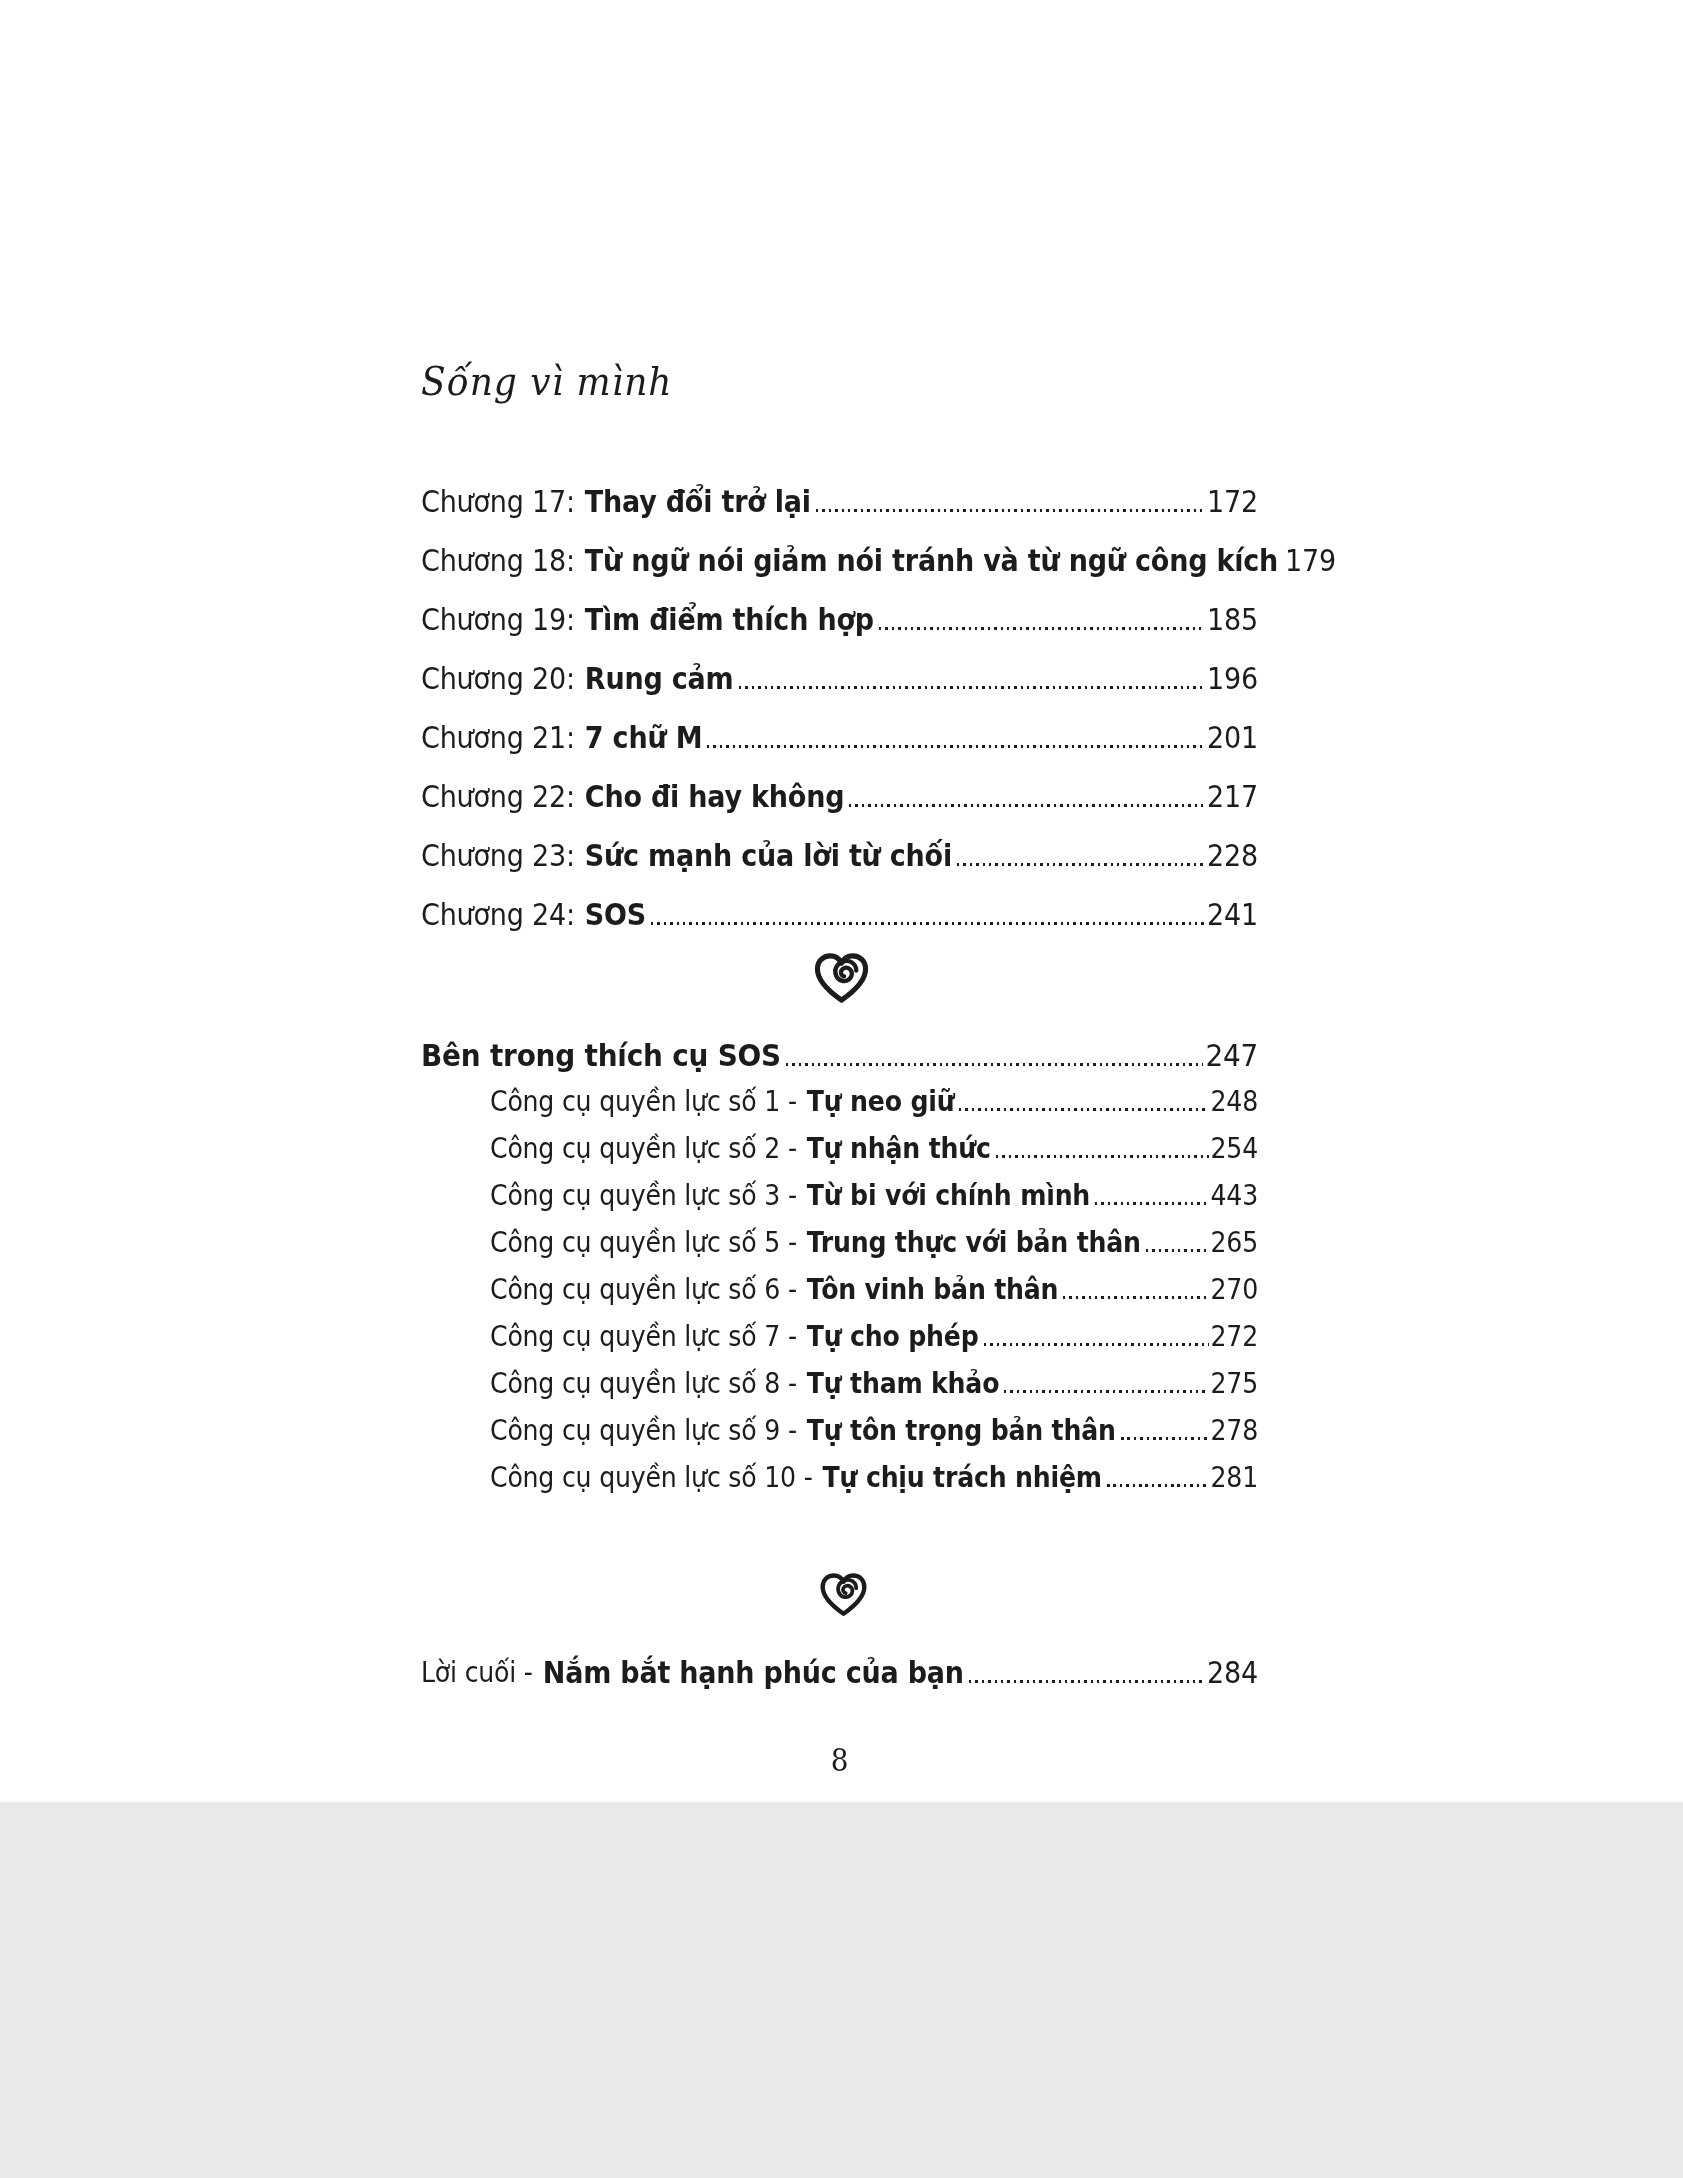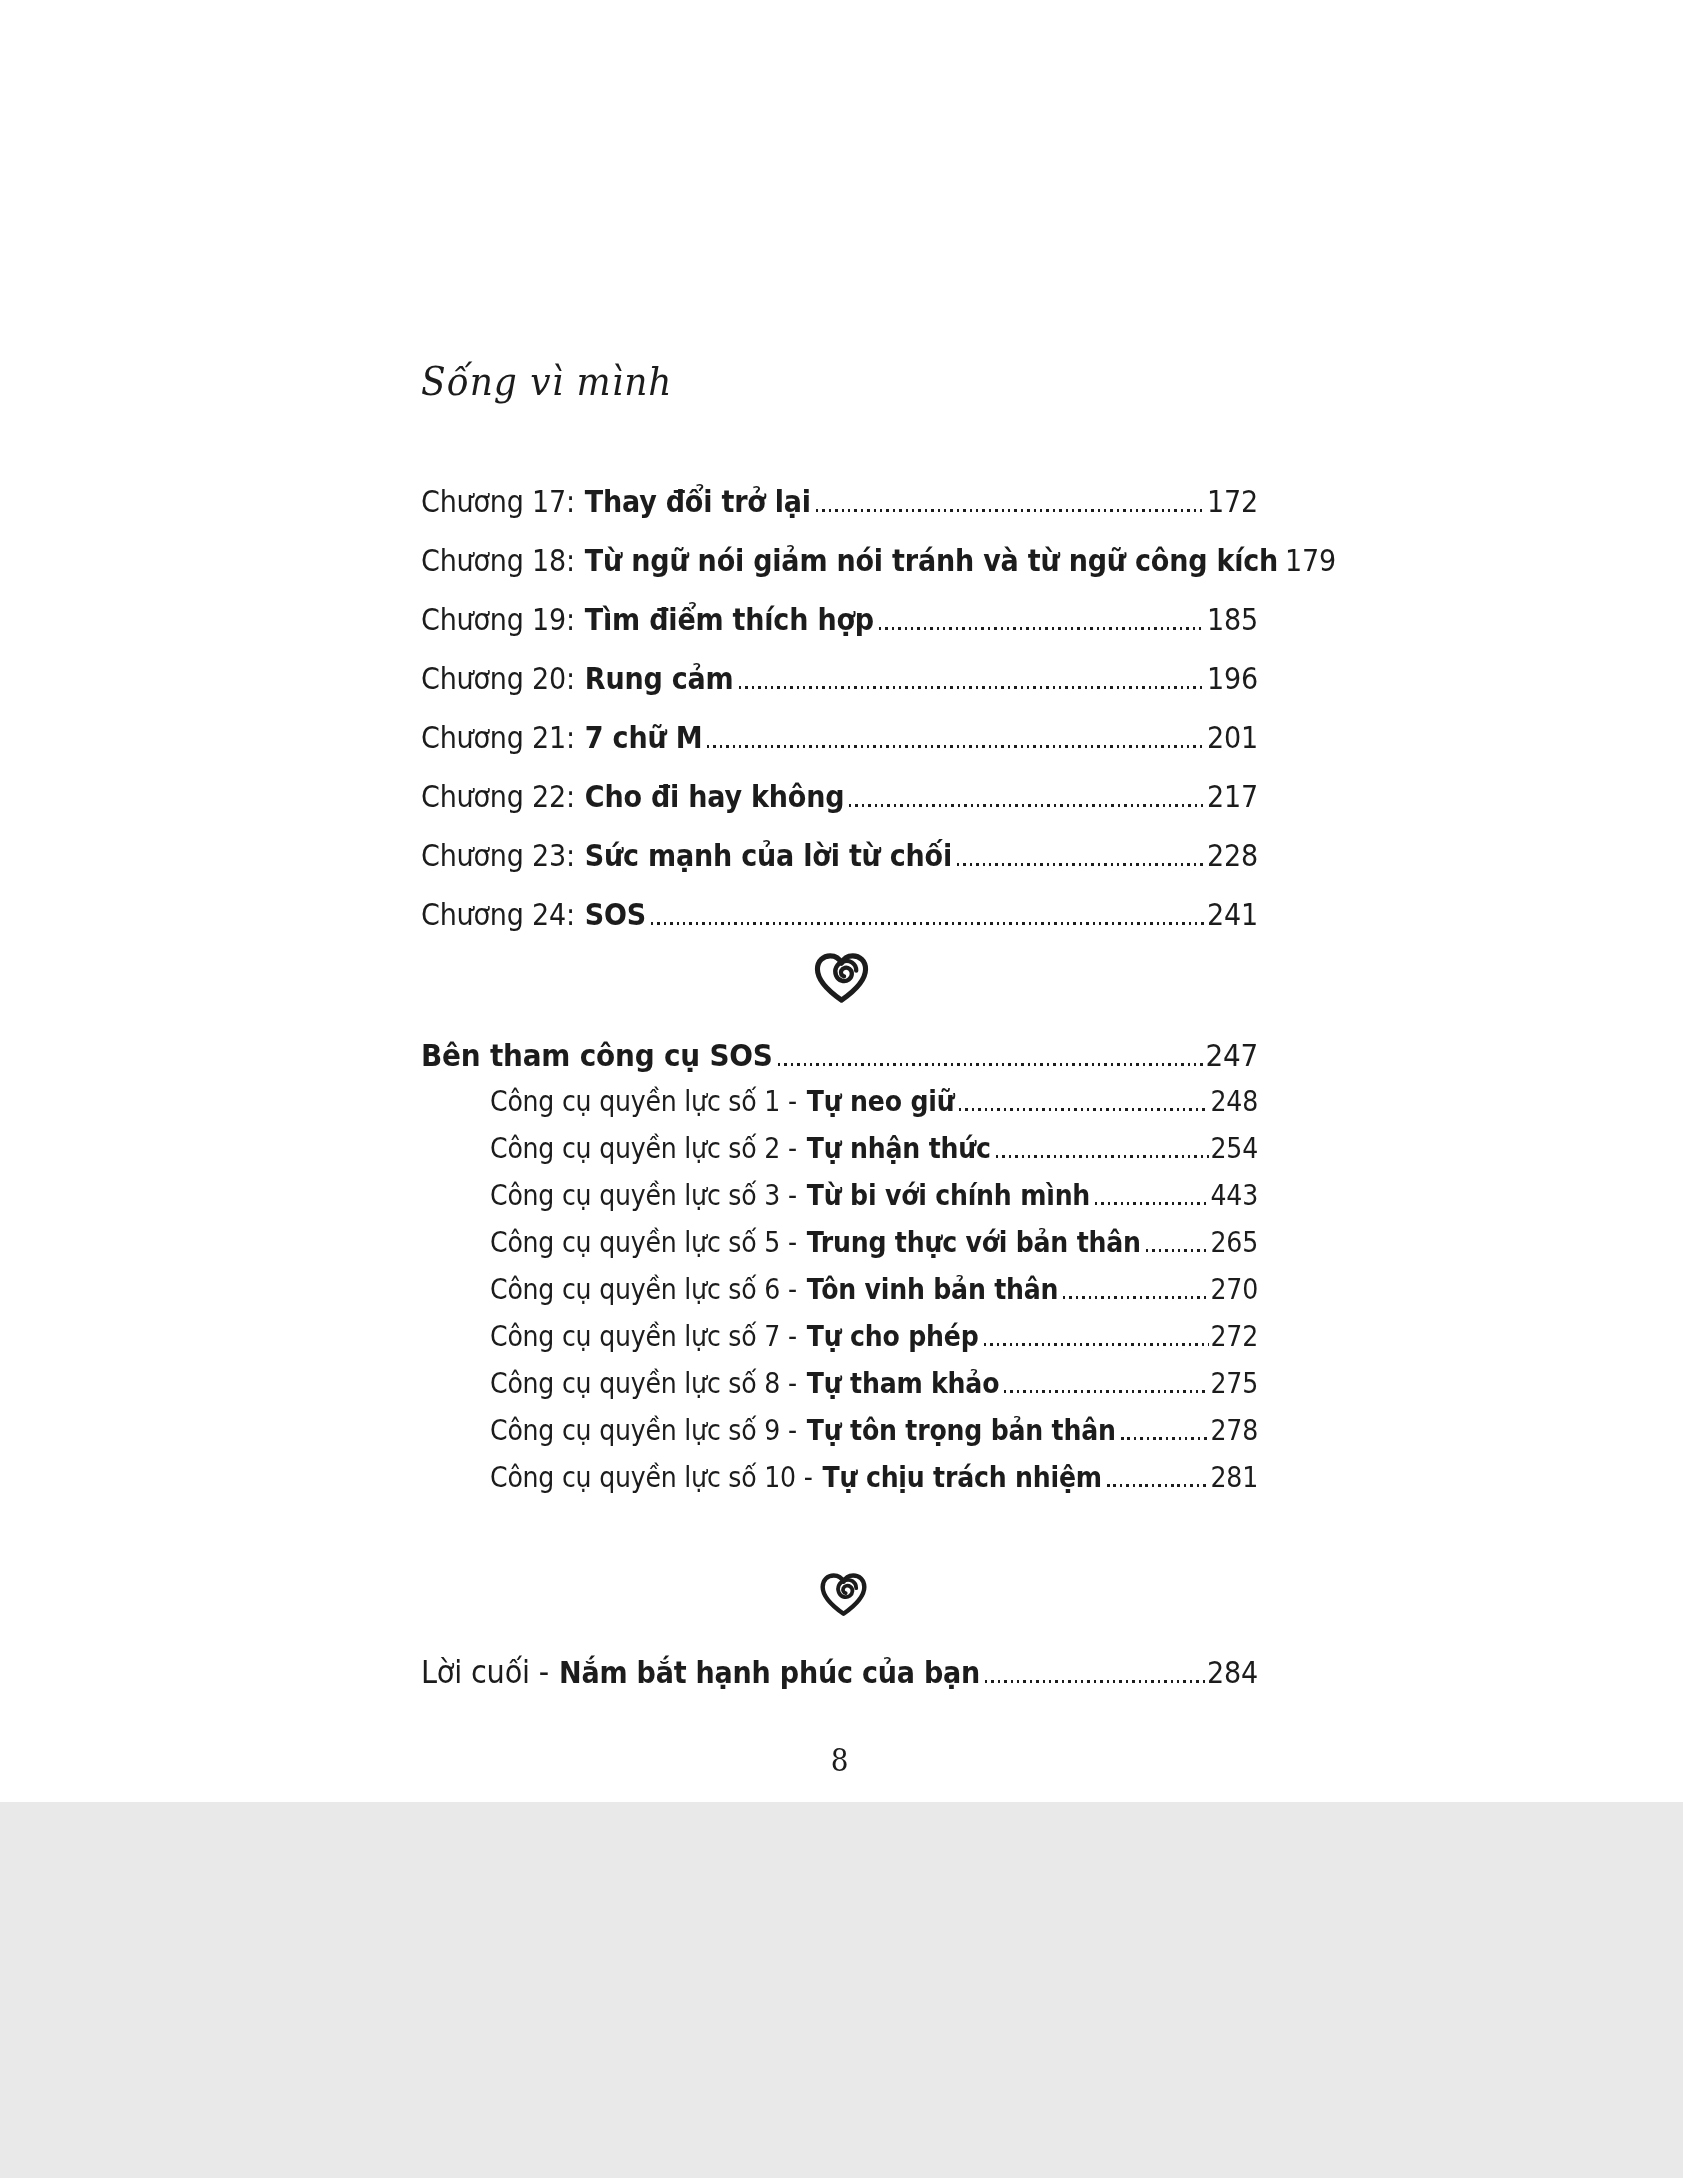--- a/index.html
+++ b/index.html
@@ -33,21 +33,21 @@
     margin:0 2px 6px 5px;
     background-image:repeating-linear-gradient(to right,#1c1c1c 0 2.5px,transparent 2.5px 6.4px);
   }
   .pg{font-weight:400;}
   .sos-block{top:1039px;}
   .sos-head{font-size:31px;line-height:33px;margin-bottom:15px;}
   .sos-head .ttl{letter-spacing:-0.2px;}
   .tools{margin-left:69px;}
   .tools .row{font-size:28px;line-height:30px;margin-bottom:17px;justify-content:space-between;}
   .closing-block{top:1656px;}
-  .closing-block .row .lbl{font-size:32px;}
+  .closing-block .row .lbl{font-size:28px;}
   .ornament{position:absolute;}
   .ornament-1{left:812px;top:952px;}
   .ornament-2{left:818px;top:1570px;}
   .folio{
     position:absolute;left:421px;top:1742px;width:837px;
     text-align:center;
     font-family:"DejaVu Serif","Liberation Serif",serif;
     font-size:31px;
   }
 </style>
@@ -111,21 +111,21 @@
 
   <div class="ornament ornament-1">
     <svg width="59" height="53" viewBox="0 0 60 54">
       <path d="M30 49 C15 38.5 5.5 28.5 5.5 17.5 C5.5 9 11.5 4 18.5 4 C23.5 4 28 7 30 11.5 C32 7 36.5 4 41.5 4 C48.5 4 54.5 9 54.5 17.5 C54.5 28.5 45 38.5 30 49 Z" fill="none" stroke="#1c1c1c" stroke-width="5.2" stroke-linejoin="round"></path>
       <path d="M45 19 C45 11.5 38 7.5 31.5 9.8 C25 12 22 18 24.5 24 C26.8 29.3 33 31.3 37.5 28 C41.2 25.3 41.6 19.8 38.2 17.2 C35.3 15 31.2 15.9 29.8 19 C28.7 21.5 30 24.3 32.6 24.8" fill="none" stroke="#1c1c1c" stroke-width="4.4" stroke-linecap="round"></path>
     </svg>
   </div>
 
   <div class="toc-block sos-block">
     <div class="row sos-head">
-      <span class="ttl">Bên tham công cụ SOS</span>
+      <span class="ttl">Bên trong thích cụ SOS</span>
       <span class="dots"></span>
       <span class="pg">247</span>
     </div>
     <div class="tools">
       <div class="row">
         <span class="lbl">Công cụ quyền lực số 1 -</span>
         <span class="ttl">Tự neo giữ</span>
         <span class="dots"></span>
         <span class="pg">248</span>
       </div>

